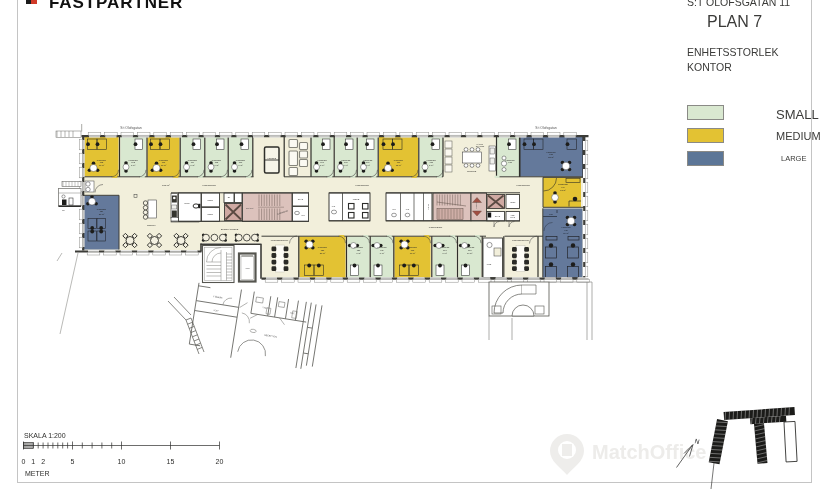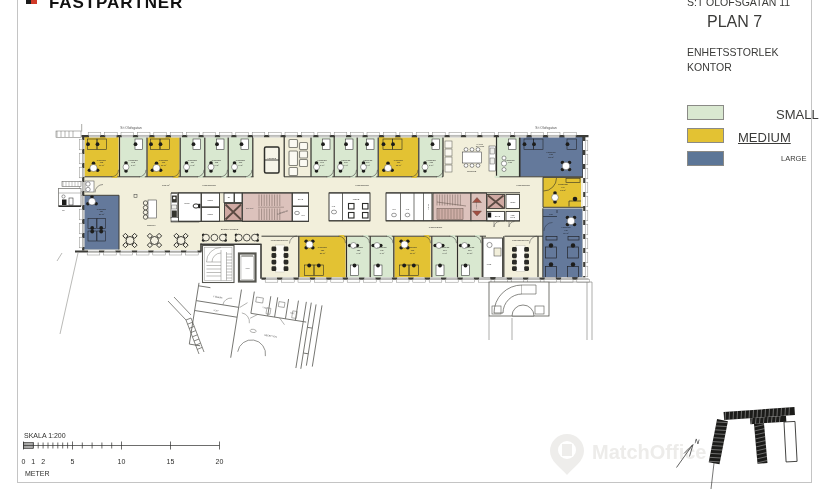--- a/index.html
+++ b/index.html
@@ -19,21 +19,21 @@
 <div class="abs" style="left:687px;top:13px;font-size:16px;color:#3b3b39;padding-left:20px;">PLAN 7</div>
 
 <div class="abs" style="left:687px;top:45px;font-size:10.5px;color:#3b3b39;line-height:15px;">ENHETSSTORLEK<br>KONTOR</div>
 
 <div class="abs" style="left:687px;top:105px;width:35px;height:13px;background:#d9e8d0;border:0.8px solid #8a8a86;"></div>
 
 <div class="abs" style="left:738px;top:107px;font-size:13px;color:#3b3b39;margin-left:38px;">SMALL</div>
 
 <div class="abs" style="left:687px;top:128px;width:35px;height:13px;background:#e3c233;border:0.8px solid #8a8a86;"></div>
 
-<div class="abs" style="left:738px;top:130px;font-size:13px;color:#3b3b39;text-decoration:underline;">MEDIUM</div>
+<div class="abs" style="left:776px;top:130px;font-size:11px;color:#3b3b39;">MEDIUM</div>
 
 <div class="abs" style="left:687px;top:151px;width:35px;height:13px;background:#5c7697;border:0.8px solid #8a8a86;"></div>
 
 <div class="abs" style="left:738px;top:154px;font-size:7.5px;color:#3b3b39;padding-left:43px;">LARGE</div>
 <svg class="abs" style="left:0;top:0;" width="825" height="500" viewBox="0 0 825 500">
 
 <g fill="#eeedeb">
       <path d="M567 434 a17 17 0 0 1 17 17 c0 10 -10 16 -17 24 c-7 -8 -17 -14 -17 -24 a17 17 0 0 1 17 -17 z"></path>
     </g>
 <circle cx="567" cy="450" r="9" fill="#ffffff"></circle>

